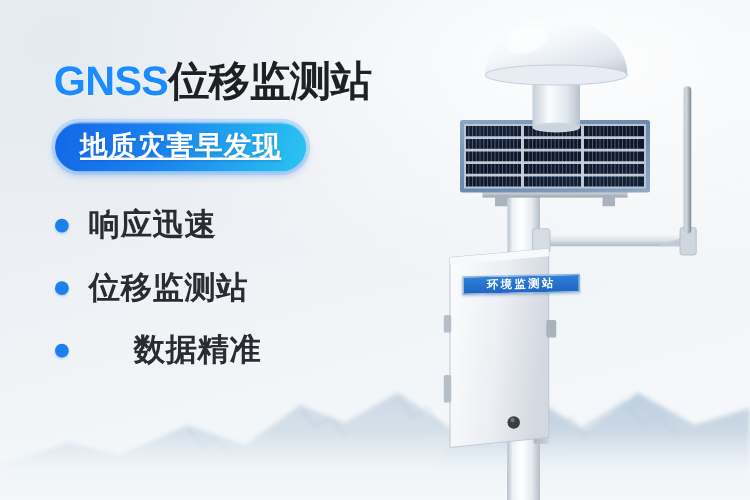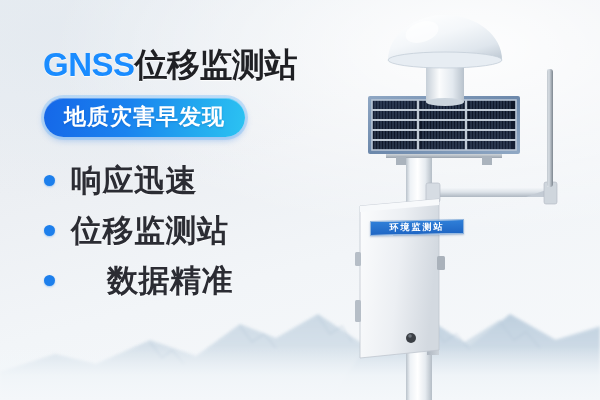--- a/index.html
+++ b/index.html
@@ -78,20 +78,21 @@
     font-size: 22px;
     font-weight: bold;
     letter-spacing: 1px;
     line-height: 1;
     background: linear-gradient(100deg, #1567e8 0%, #1a83ef 42%, #22a8ef 74%, #2cc3f2 100%);
     box-shadow:
       0 0 0 3px rgba(120,190,250,0.38),
       0 3px 7px rgba(24,108,224,0.35),
       inset 0 1px 0 rgba(255,255,255,0.32);
     text-shadow: 0 1px 2px rgba(10,70,150,0.28);
+    text-decoration: underline;
   }
 
   .features {
     margin-top: 30px;
     list-style: none;
     padding: 0;
   }
   .feature {
     display: flex;
     align-items: center;
@@ -102,21 +103,21 @@
   .dot {
     width: 11px;
     height: 11px;
     border-radius: 50%;
     background: #1d7fec;
     margin-right: 16px;
     flex: 0 0 auto;
     box-shadow: 0 1px 2px rgba(29,127,236,0.35);
   }
   .feature-text {
-    font-size: 31px;
+    font-size: 25px;
     font-weight: bold;
     color: #2b2c33;
     line-height: 1;
     letter-spacing: 0.5px;
     text-shadow: 0 1px 1px rgba(255,255,255,0.7);
   }
 
   
   .device {
     position: absolute;

